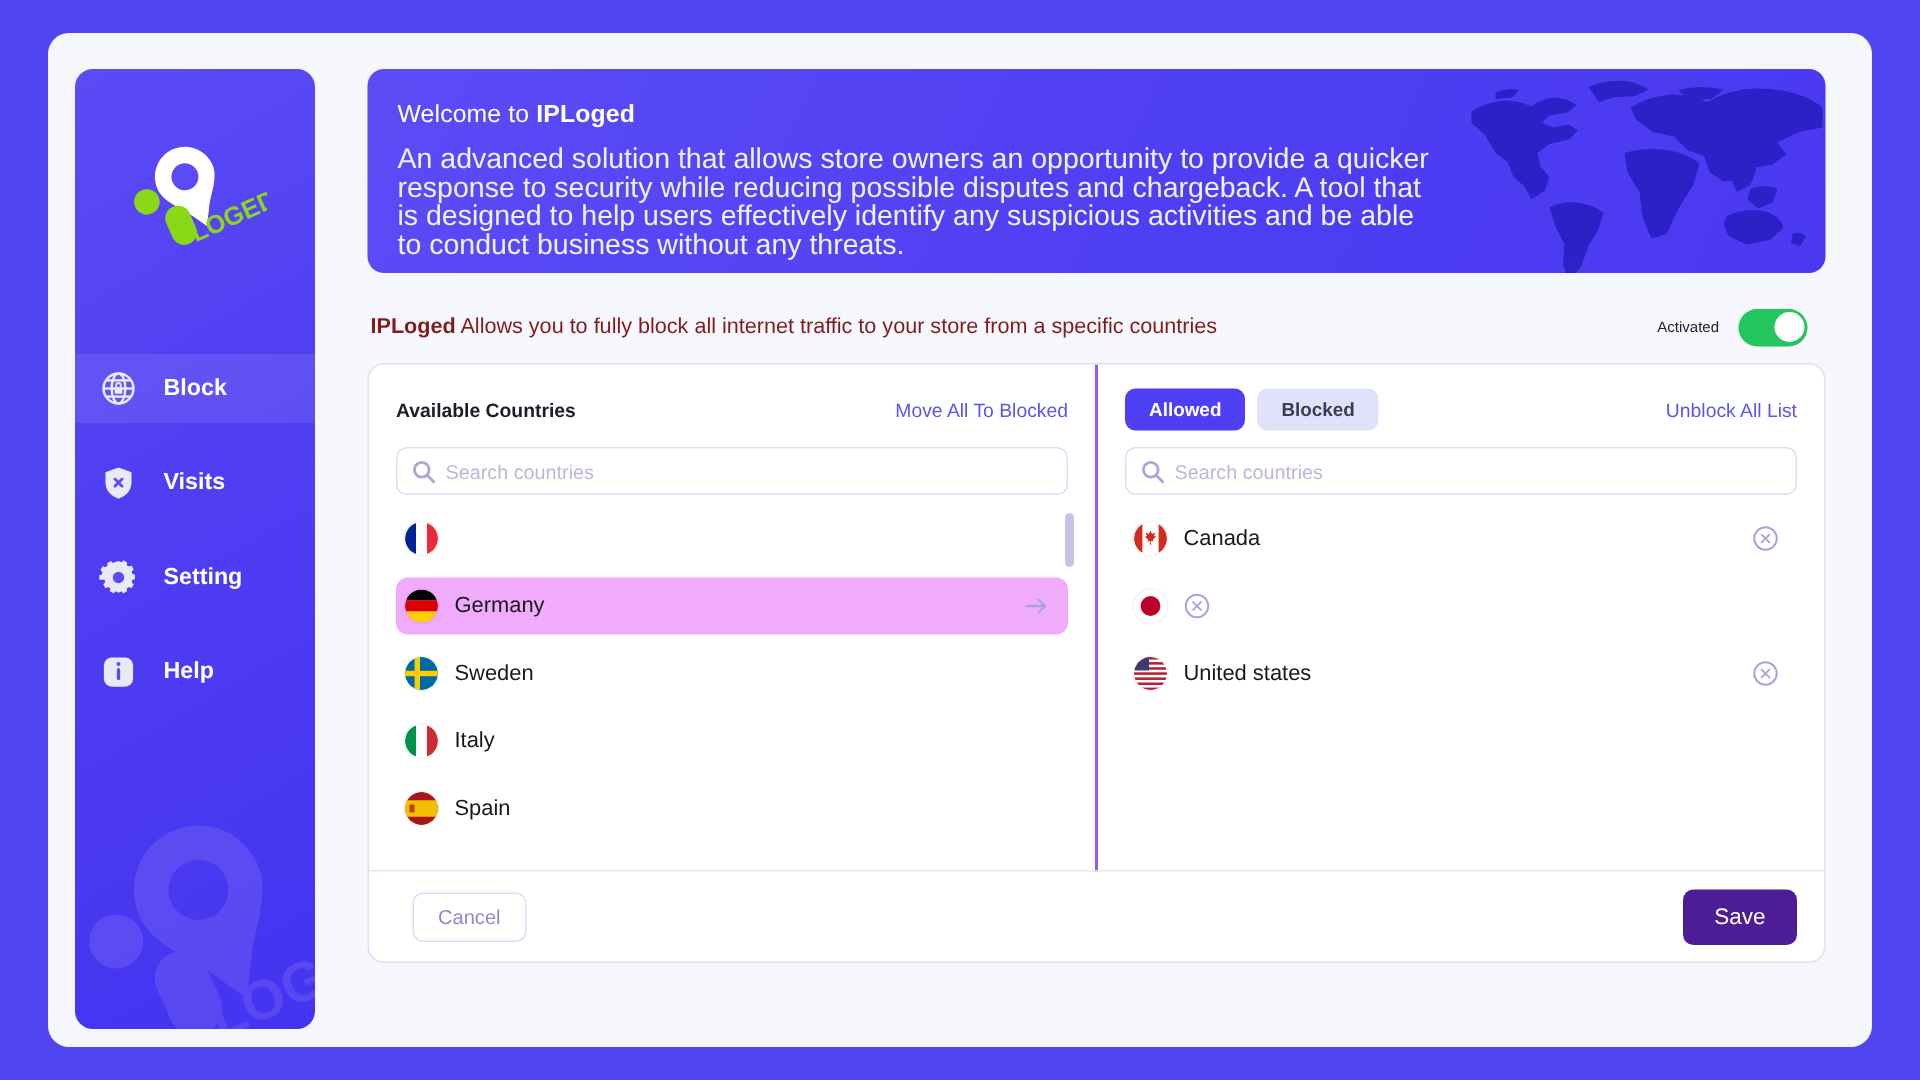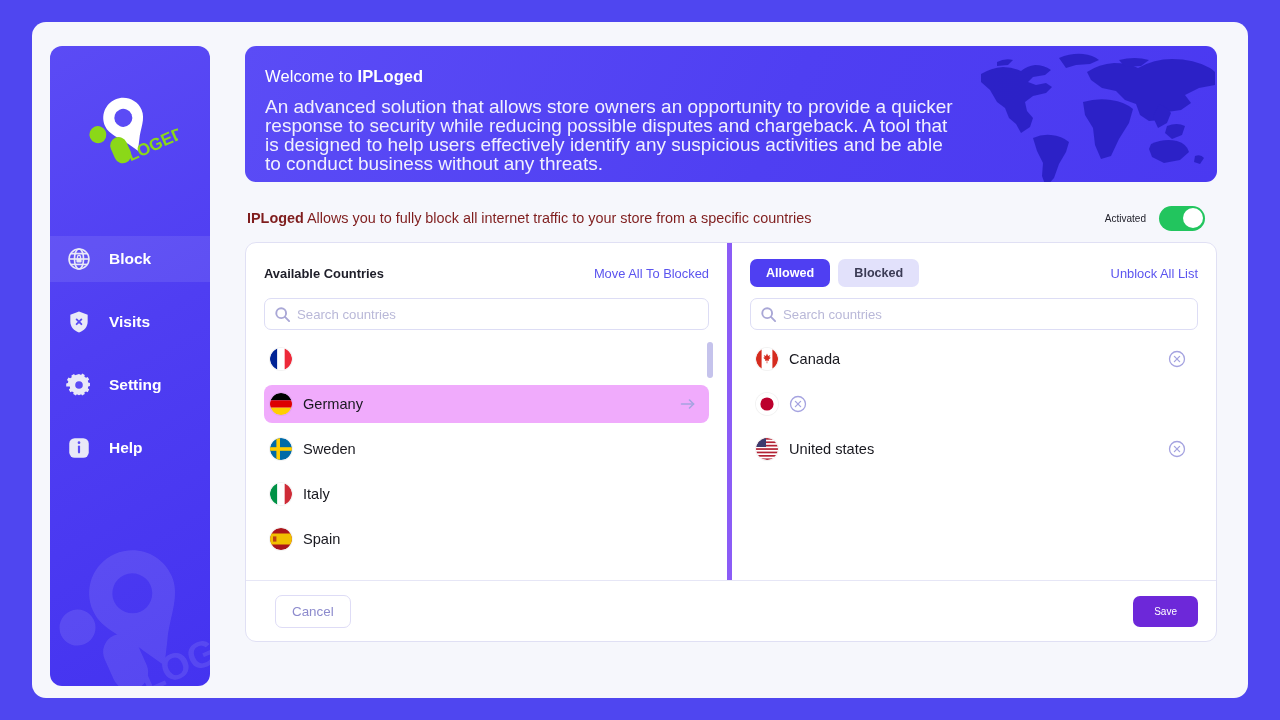--- a/index.html
+++ b/index.html
@@ -113,21 +113,21 @@
   #panel-card {
     position: relative;
     height: 400px;
     background: #ffffff;
     border: 1px solid #e0e0f4;
     border-radius: 11px;
     overflow: hidden;
   }
   #panel-body { display: flex; height: 338px; }
   .panel { position: relative; padding: 17px 18px 0 18px; }
-  .panel.left { width: 486px; border-right: 5px solid #8b5cf6; }
+  .panel.left { width: 486px; border-right: 2px solid #8b5cf6; }
   .panel.right { width: 484px; }
 
   .panel-head {
     display: flex; align-items: center; justify-content: space-between;
     height: 26px;
   }
   .panel-title { font-size: 12.9px; font-weight: bold; color: #1d1d28; }
   .panel-link {
     font-size: 12.9px; color: #5b54ef; cursor: pointer;
   }
@@ -196,22 +196,22 @@
     padding: 0 18px 0 29px;
   }
   .btn-cancel {
     font-family: "Liberation Sans", sans-serif;
     font-size: 13.4px; color: #8d8bcd;
     background: #fff; border: 1px solid #dedcf6;
     border-radius: 7px; padding: 8px 16px; cursor: pointer;
   }
   .btn-save {
     font-family: "Liberation Sans", sans-serif;
-    font-size: 10px; color: #fff;
-    background: #6d28d9; border: 0;
+    font-size: 15px; color: #fff;
+    background: #4c1d95; border: 0;
     border-radius: 7px; padding: 10px 21px; cursor: pointer;
   }
 </style>
 </head>
 <body>
 
 <div id="app-window">
 
   <aside id="sidebar">
 

